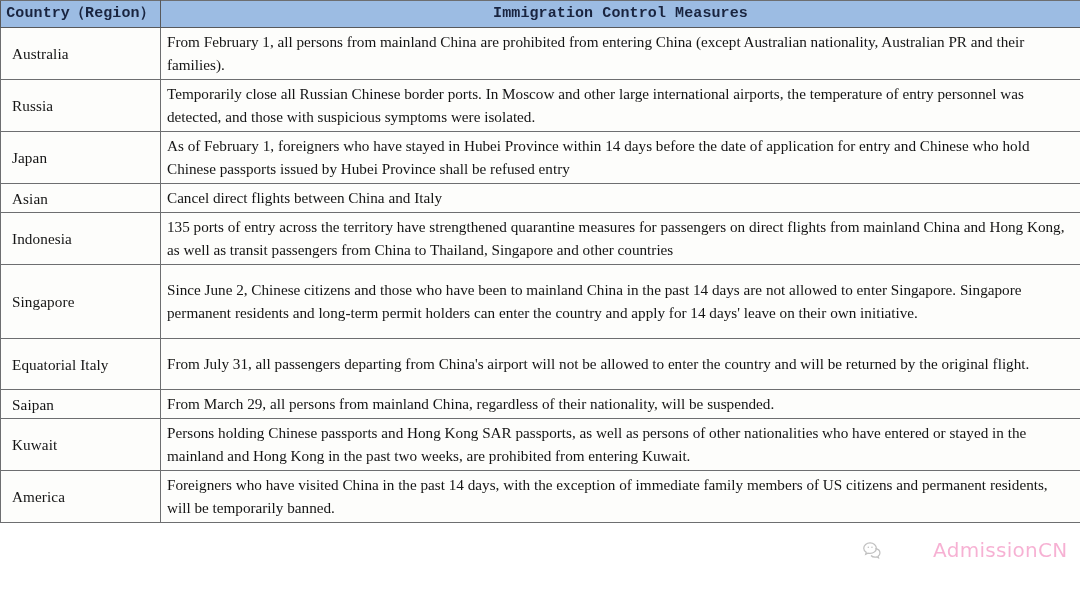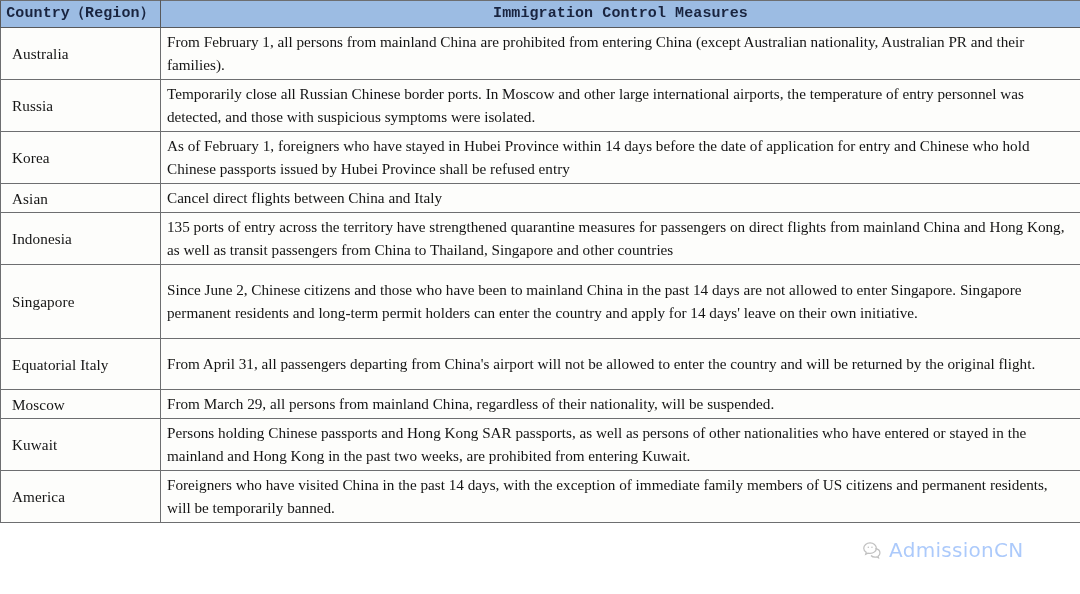--- a/index.html
+++ b/index.html
@@ -79,24 +79,25 @@
     user-select: none;
   }
   #watermark .wm-logo {
     width: 21px;
     height: 21px;
     flex: 0 0 21px;
   }
   #watermark .wm-text {
     font-family: "DejaVu Sans", sans-serif;
     font-size: 20px;
-    color: #3b82f6;
+    color: #ec4899;
     letter-spacing: 0.3px;
     line-height: 21px;
     white-space: nowrap;
+    margin-left: 44px;
   }
 </style>
 </head>
 <body>
 
 <div id="table-wrap">
 
   <table class="measures-table">
     <colgroup>
       <col class="col-country">
@@ -115,21 +116,21 @@
         <td class="measure-cell">From February 1, all persons from mainland China are prohibited from entering China (except Australian nationality, Australian PR and their families).</td>
       </tr>
 
 
       <tr class="row-tall">
         <td class="country-cell">Russia</td>
         <td class="measure-cell">Temporarily close all Russian Chinese border ports. In Moscow and other large international airports, the temperature of entry personnel was detected, and those with suspicious symptoms were isolated.</td>
       </tr>
 
       <tr class="row-tall">
-        <td class="country-cell">Korea</td>
+        <td class="country-cell">Japan</td>
         <td class="measure-cell">As of February 1, foreigners who have stayed in Hubei Province within 14 days before the date of application for entry and Chinese who hold Chinese passports issued by Hubei Province shall be refused entry</td>
       </tr>
 
       <tr class="row-short">
         <td class="country-cell">Asian</td>
         <td class="measure-cell">Cancel direct flights between China and Italy</td>
       </tr>
 
       <tr class="row-tall">
         <td class="country-cell">Indonesia</td>
@@ -137,25 +138,25 @@
       </tr>
 
       <tr class="row-xtall">
         <td class="country-cell">Singapore</td>
         <td class="measure-cell">Since June 2, Chinese citizens and those who have been to mainland China in the past 14 days are not allowed to enter Singapore. Singapore permanent residents and long-term permit holders can enter the country and apply for 14 days' leave on their own initiative.</td>
       </tr>
 
 
       <tr class="row-tall">
         <td class="country-cell">Equatorial Italy</td>
-        <td class="measure-cell">From April 31, all passengers departing from China's airport will not be allowed to enter the country and will be returned by the original flight.</td>
+        <td class="measure-cell">From July 31, all passengers departing from China's airport will not be allowed to enter the country and will be returned by the original flight.</td>
       </tr>
 
       <tr class="row-short">
-        <td class="country-cell">Moscow</td>
+        <td class="country-cell">Saipan</td>
         <td class="measure-cell">From March 29, all persons from mainland China, regardless of their nationality, will be suspended.</td>
       </tr>
 
       <tr class="row-tall">
         <td class="country-cell">Kuwait</td>
         <td class="measure-cell">Persons holding Chinese passports and Hong Kong SAR passports, as well as persons of other nationalities who have entered or stayed in the mainland and Hong Kong in the past two weeks, are prohibited from entering Kuwait.</td>
       </tr>
 
       <tr class="row-tall">
         <td class="country-cell">America</td>

